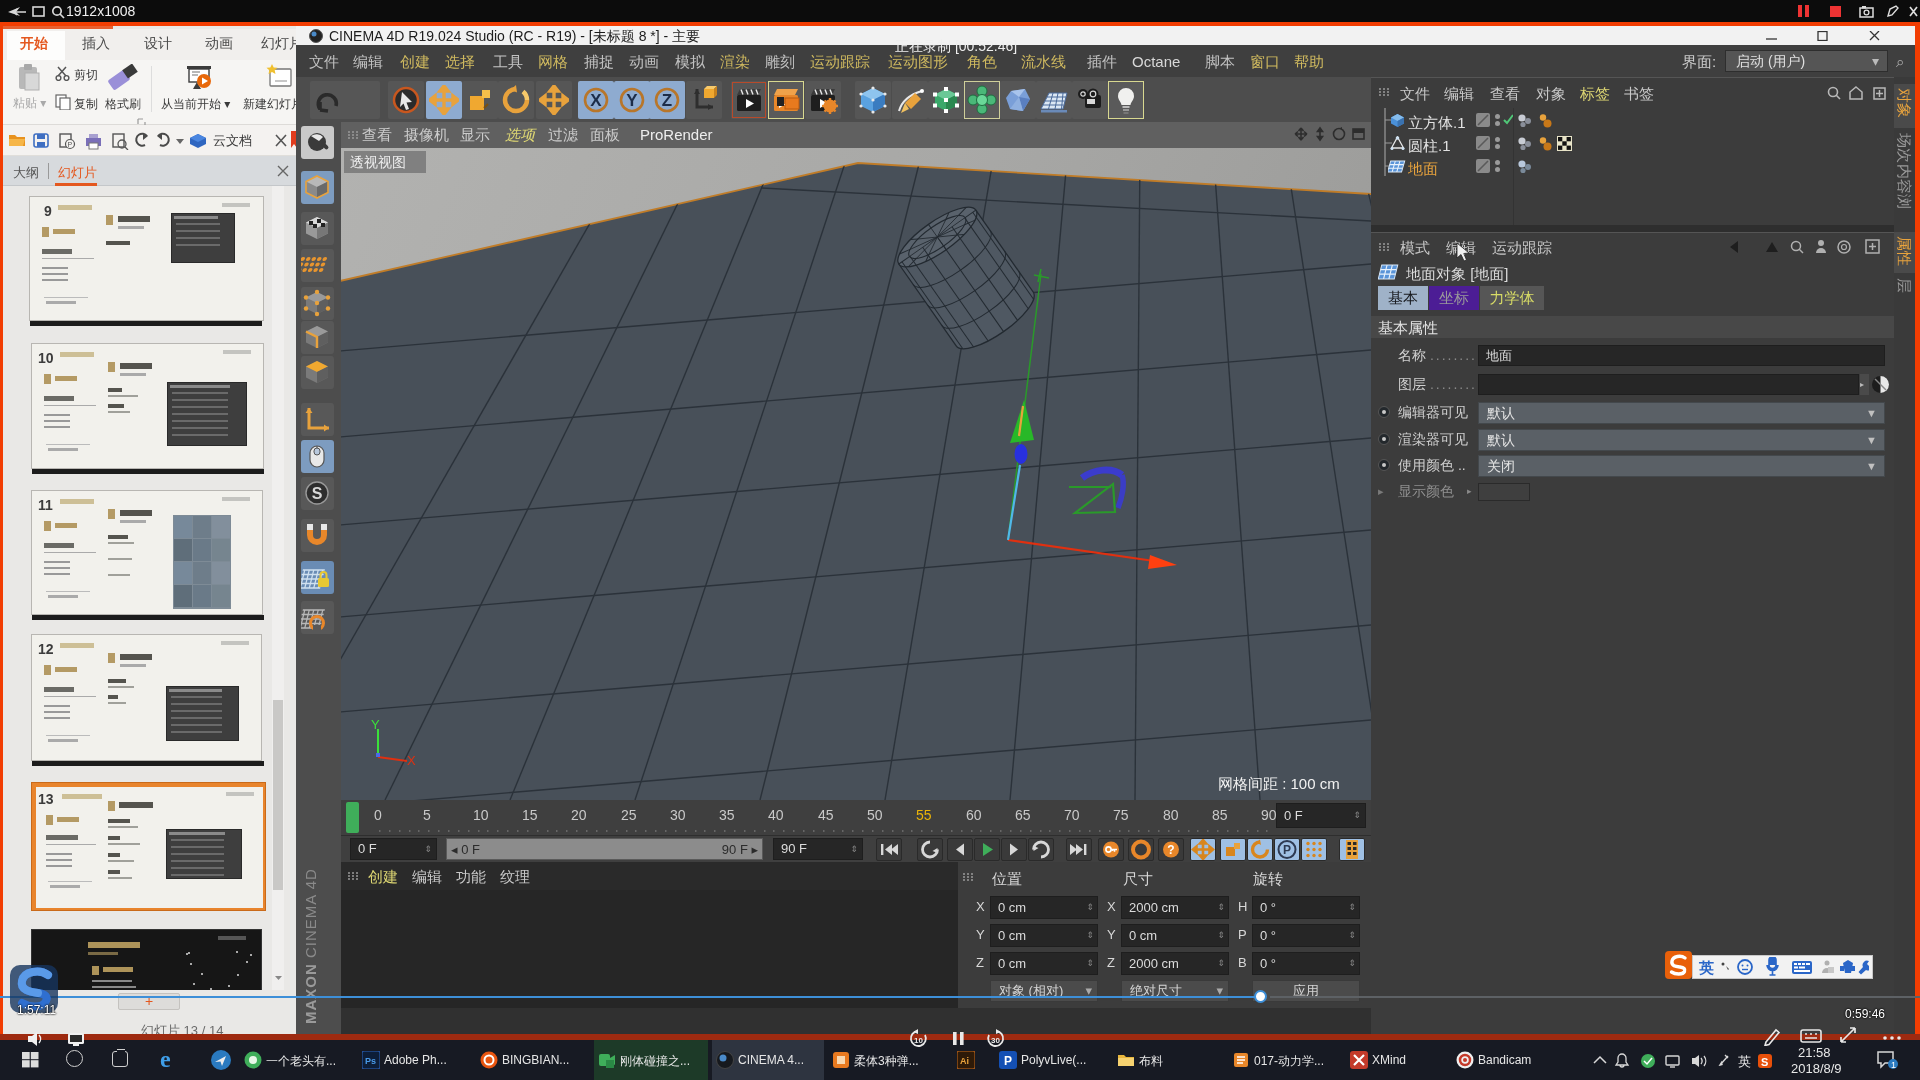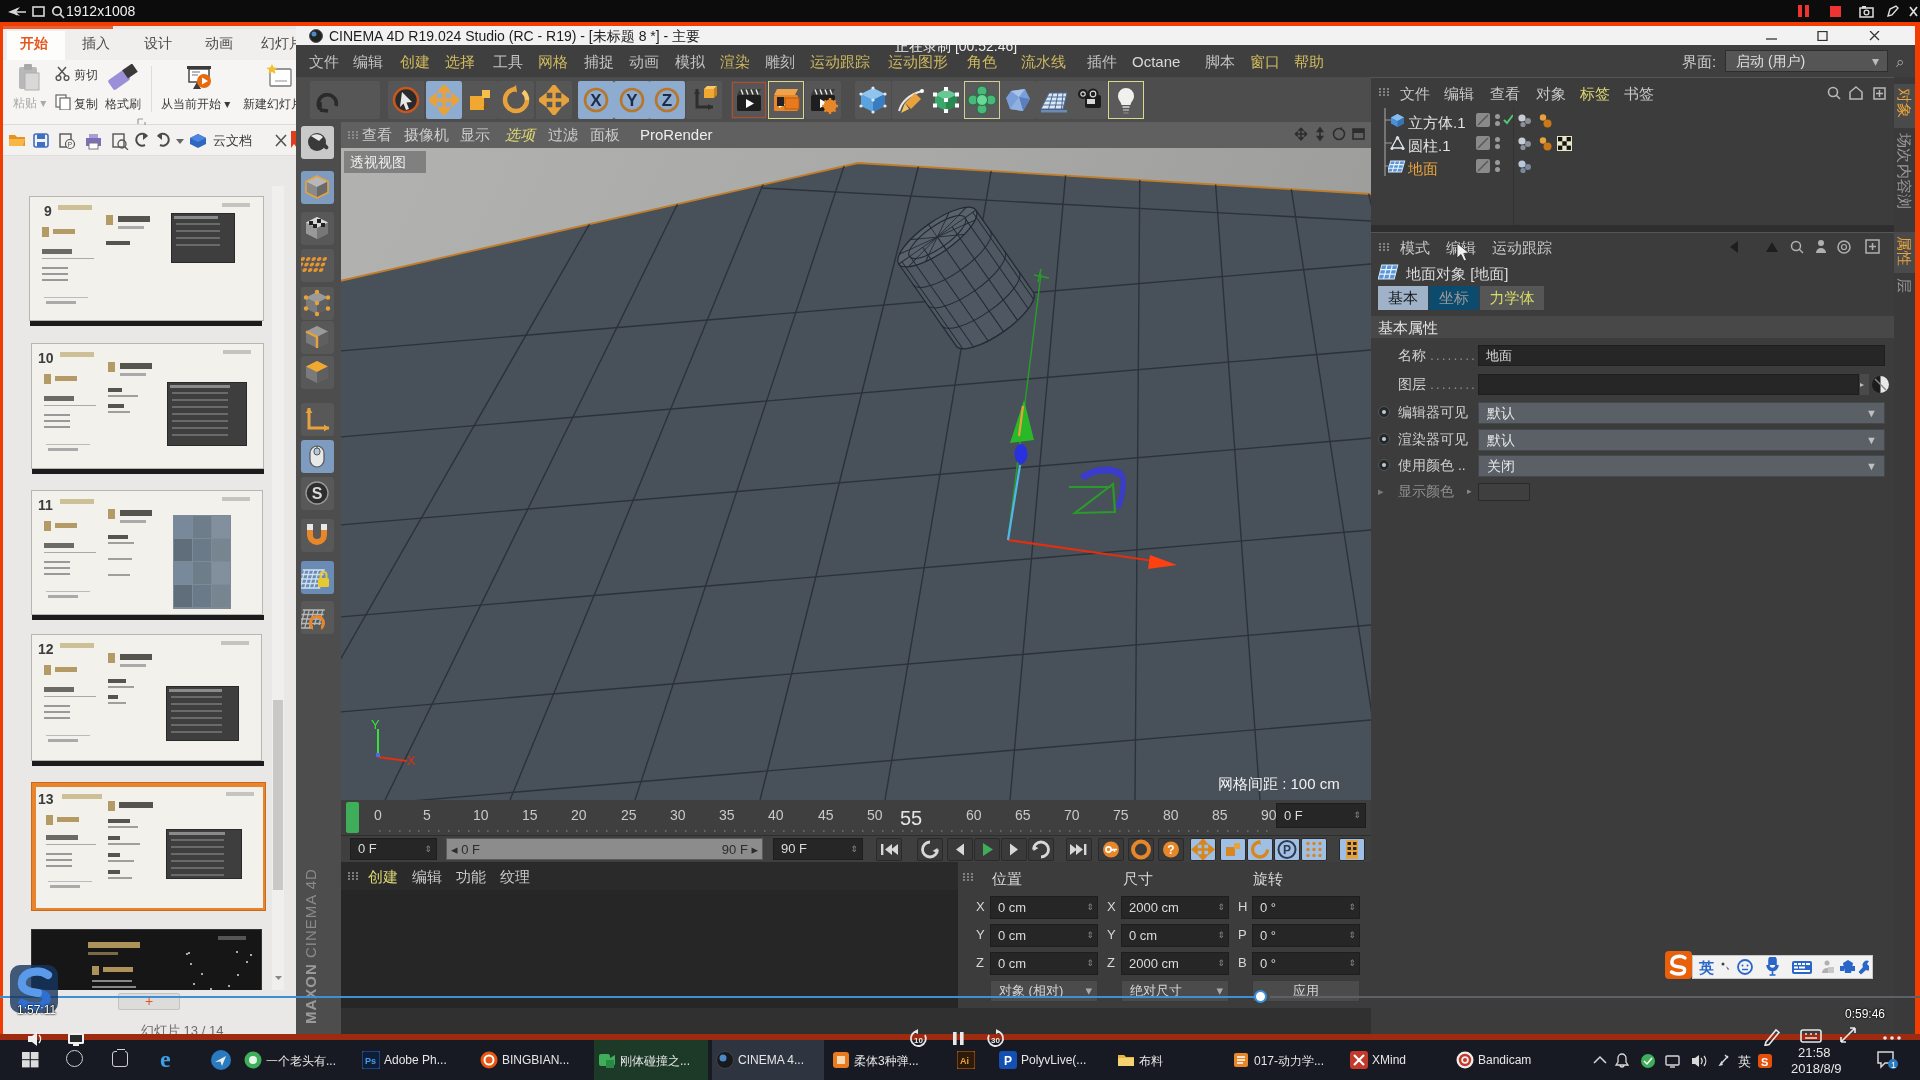--- a/index.html
+++ b/index.html
@@ -157,20 +157,29 @@
         <path d="M152 14 a6 6 0 1 0 -2 -9" fill="none" stroke="#4a4a4a" stroke-width="2"></path>
           <path d="M154 2 l-5 3 5 4 z" fill="#4a4a4a"></path>
         <path d="M168 8 l4 5 4 -5 z" fill="#666"></path>
         <path d="M190 3 l8 4 v6 l-8 4 -8 -4 v-6 z" fill="#2f66c0"></path>
           <path d="M190 3 l8 4 -8 4 -8 -4 z" fill="#4a86e0"></path>
         <path d="M268 4 l10 11 M278 4 l-10 11" stroke="#555" stroke-width="1.6"></path>
       </svg>
       <div class="rtext" style="left:210px;top:7px;font-size:13px;">云文档</div>
       <svg class="abs" style="left:288px;top:6px;" width="6" height="17" viewBox="0 0 6 17">
           <path d="M0 0 h6 v17 l-3 -4 -3 4 z" fill="#e03c1e"></path>
+        </svg>
+    </div>
+    <div class="paneltabs">
+      <div class="rtext" style="left:10px;top:8px;font-size:13px;color:#555;">大纲</div>
+      <div class="abs" style="left:45px;top:7px;width:1px;height:16px;background:#999;"></div>
+      <div class="rtext" style="left:55px;top:8px;font-size:13px;color:#e4581f;">幻灯片</div>
+      <div class="abs" style="left:52px;top:27px;width:42px;height:3px;background:#e4581f;"></div>
+      <svg class="abs" style="left:274px;top:9px;" width="12" height="12" viewBox="0 0 12 12">
+          <path d="M1 1 l10 10 M11 1 l-10 10" stroke="#666" stroke-width="1.4"></path>
         </svg>
     </div>
     <div class="slides" id="slidelist">
       <div class="thumb" style="left:26px;top:10px;width:235px;height:125px;">
           <div class="abs" style="left:28px;top:8px;width:34px;height:5px;background:#cdbf96;"></div>
           <div class="abs" style="left:192px;top:6px;width:28px;height:4px;background:#c4c4c0;"></div>
           <div class="abs" style="left:12px;top:30px;width:7px;height:10px;background:#b49a64;"></div>
           <div class="abs" style="left:23px;top:32px;width:22px;height:5px;background:#b49a64;"></div>
           <div class="abs" style="left:12px;top:52px;width:30px;height:5px;background:#6b6b66;"></div>
           <div class="abs" style="left:12px;top:61px;width:52px;height:1px;background:#aaa;"></div>
@@ -889,21 +898,21 @@
         <div class="abs" style="left:82px;top:7px;font-size:14px;color:#c9c9c9;">5</div>
         <div class="abs" style="left:132px;top:7px;font-size:14px;color:#c9c9c9;">10</div>
         <div class="abs" style="left:181px;top:7px;font-size:14px;color:#c9c9c9;">15</div>
         <div class="abs" style="left:230px;top:7px;font-size:14px;color:#c9c9c9;">20</div>
         <div class="abs" style="left:280px;top:7px;font-size:14px;color:#c9c9c9;">25</div>
         <div class="abs" style="left:329px;top:7px;font-size:14px;color:#c9c9c9;">30</div>
         <div class="abs" style="left:378px;top:7px;font-size:14px;color:#c9c9c9;">35</div>
         <div class="abs" style="left:427px;top:7px;font-size:14px;color:#c9c9c9;">40</div>
         <div class="abs" style="left:477px;top:7px;font-size:14px;color:#c9c9c9;">45</div>
         <div class="abs" style="left:526px;top:7px;font-size:14px;color:#c9c9c9;">50</div>
-        <div class="abs" style="left:559px;top:7px;font-size:20px;color:#e5e5e5;">55</div>
+        <div class="abs" style="left:575px;top:7px;font-size:14px;color:#eab308;">55</div>
         <div class="abs" style="left:625px;top:7px;font-size:14px;color:#c9c9c9;">60</div>
         <div class="abs" style="left:674px;top:7px;font-size:14px;color:#c9c9c9;">65</div>
         <div class="abs" style="left:723px;top:7px;font-size:14px;color:#c9c9c9;">70</div>
         <div class="abs" style="left:772px;top:7px;font-size:14px;color:#c9c9c9;">75</div>
         <div class="abs" style="left:822px;top:7px;font-size:14px;color:#c9c9c9;">80</div>
         <div class="abs" style="left:871px;top:7px;font-size:14px;color:#c9c9c9;">85</div>
         <div class="abs" style="left:920px;top:7px;font-size:14px;color:#c9c9c9;">90</div>
         <svg class="abs" style="left:0;top:29px;" width="930" height="5" viewBox="0 0 930 5">
           <g fill="#666">
             <rect x="38" y="1" width="1.5" height="2"></rect>
@@ -1319,21 +1328,21 @@
           <g transform="skewX(-14) translate(4,0)">
             <rect x="0" y="1" width="16" height="14" fill="#5a94d8"></rect>
             <g stroke="#e8f2fc" stroke-width="1.2">
               <path d="M0 5.6 h16 M0 10.2 h16 M5.3 1 v14 M10.6 1 v14"></path>
             </g>
             <rect x="0" y="1" width="16" height="14" fill="none" stroke="#d8e8f8"></rect>
           </g>
         </svg>
         <div class="abs" style="left:35px;top:188px;font-size:15px;color:#dcdcdc;">地面对象 [地面]</div>
         <div class="abs" style="left:7px;top:209px;width:50px;height:24px;background:#9fb2c8;color:#16181c;font-size:15px;text-align:center;line-height:24px;">基本</div>
-        <div class="abs" style="left:58px;top:209px;width:50px;height:24px;background:#0c4a6e;color:#9a9a9a;font-size:15px;text-align:center;line-height:24px;">坐标</div>
+        <div class="abs" style="left:58px;top:209px;width:50px;height:24px;background:#4c1d95;color:#9a9a9a;font-size:15px;text-align:center;line-height:24px;">坐标</div>
         <div class="abs" style="left:109px;top:209px;width:64px;height:24px;background:#565656;color:#d8dc66;font-size:15px;text-align:center;line-height:24px;">力学体</div>
         <div class="abs" style="left:0;top:239px;width:523px;height:22px;background:#484848;">
           <div class="abs" style="left:7px;top:3px;font-size:15px;color:#e2e2e2;">基本属性</div>
         </div>
         <div class="abs" style="left:27px;top:270px;font-size:14px;color:#d0d0d0;">名称 <span style="color:#8a8a8a;letter-spacing:2px;">........</span></div>
         <div class="fld" style="left:107px;top:268px;width:407px;height:21px;">地面</div>
         <div class="abs" style="left:27px;top:299px;font-size:14px;color:#d0d0d0;">图层 <span style="color:#8a8a8a;letter-spacing:2px;">........</span></div>
         <div class="fld" style="left:107px;top:297px;width:381px;height:21px;"></div>
         <div class="abs" style="left:489px;top:297px;width:9px;height:21px;background:#4a4a4a;color:#bbb;font-size:8px;line-height:21px;">▸</div>
         <svg class="abs" style="left:500px;top:298px;" width="19" height="19" viewBox="0 0 19 19">

